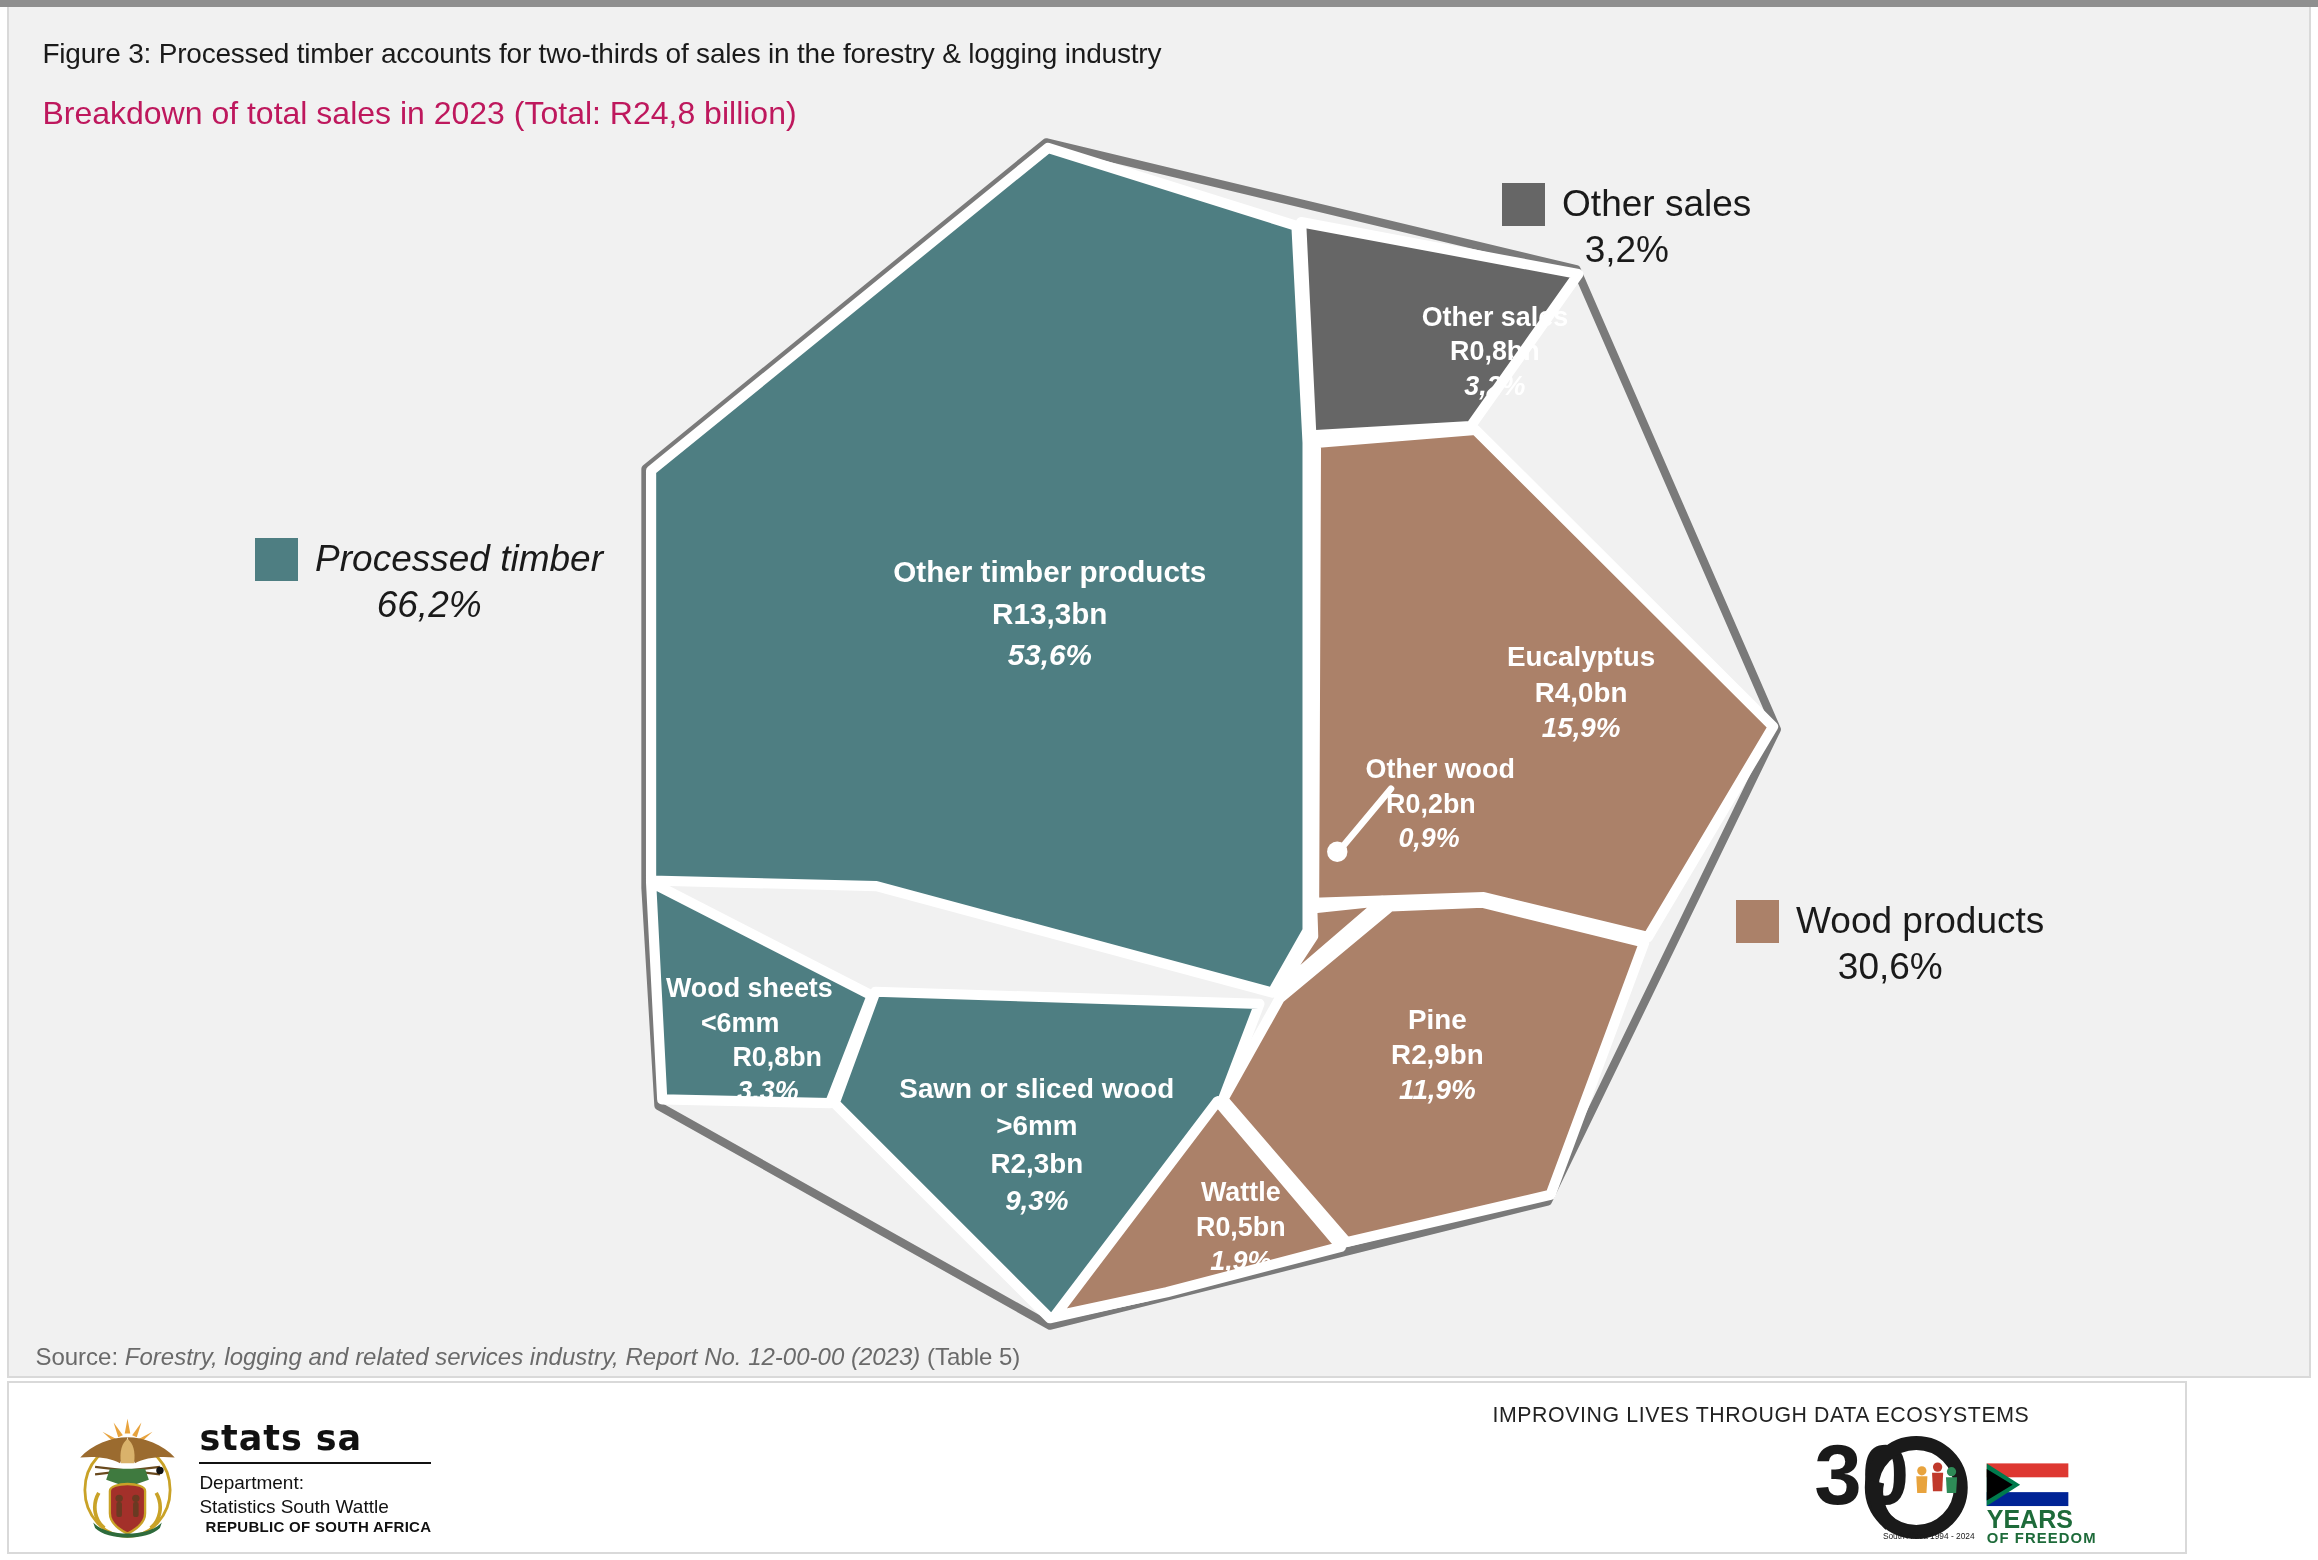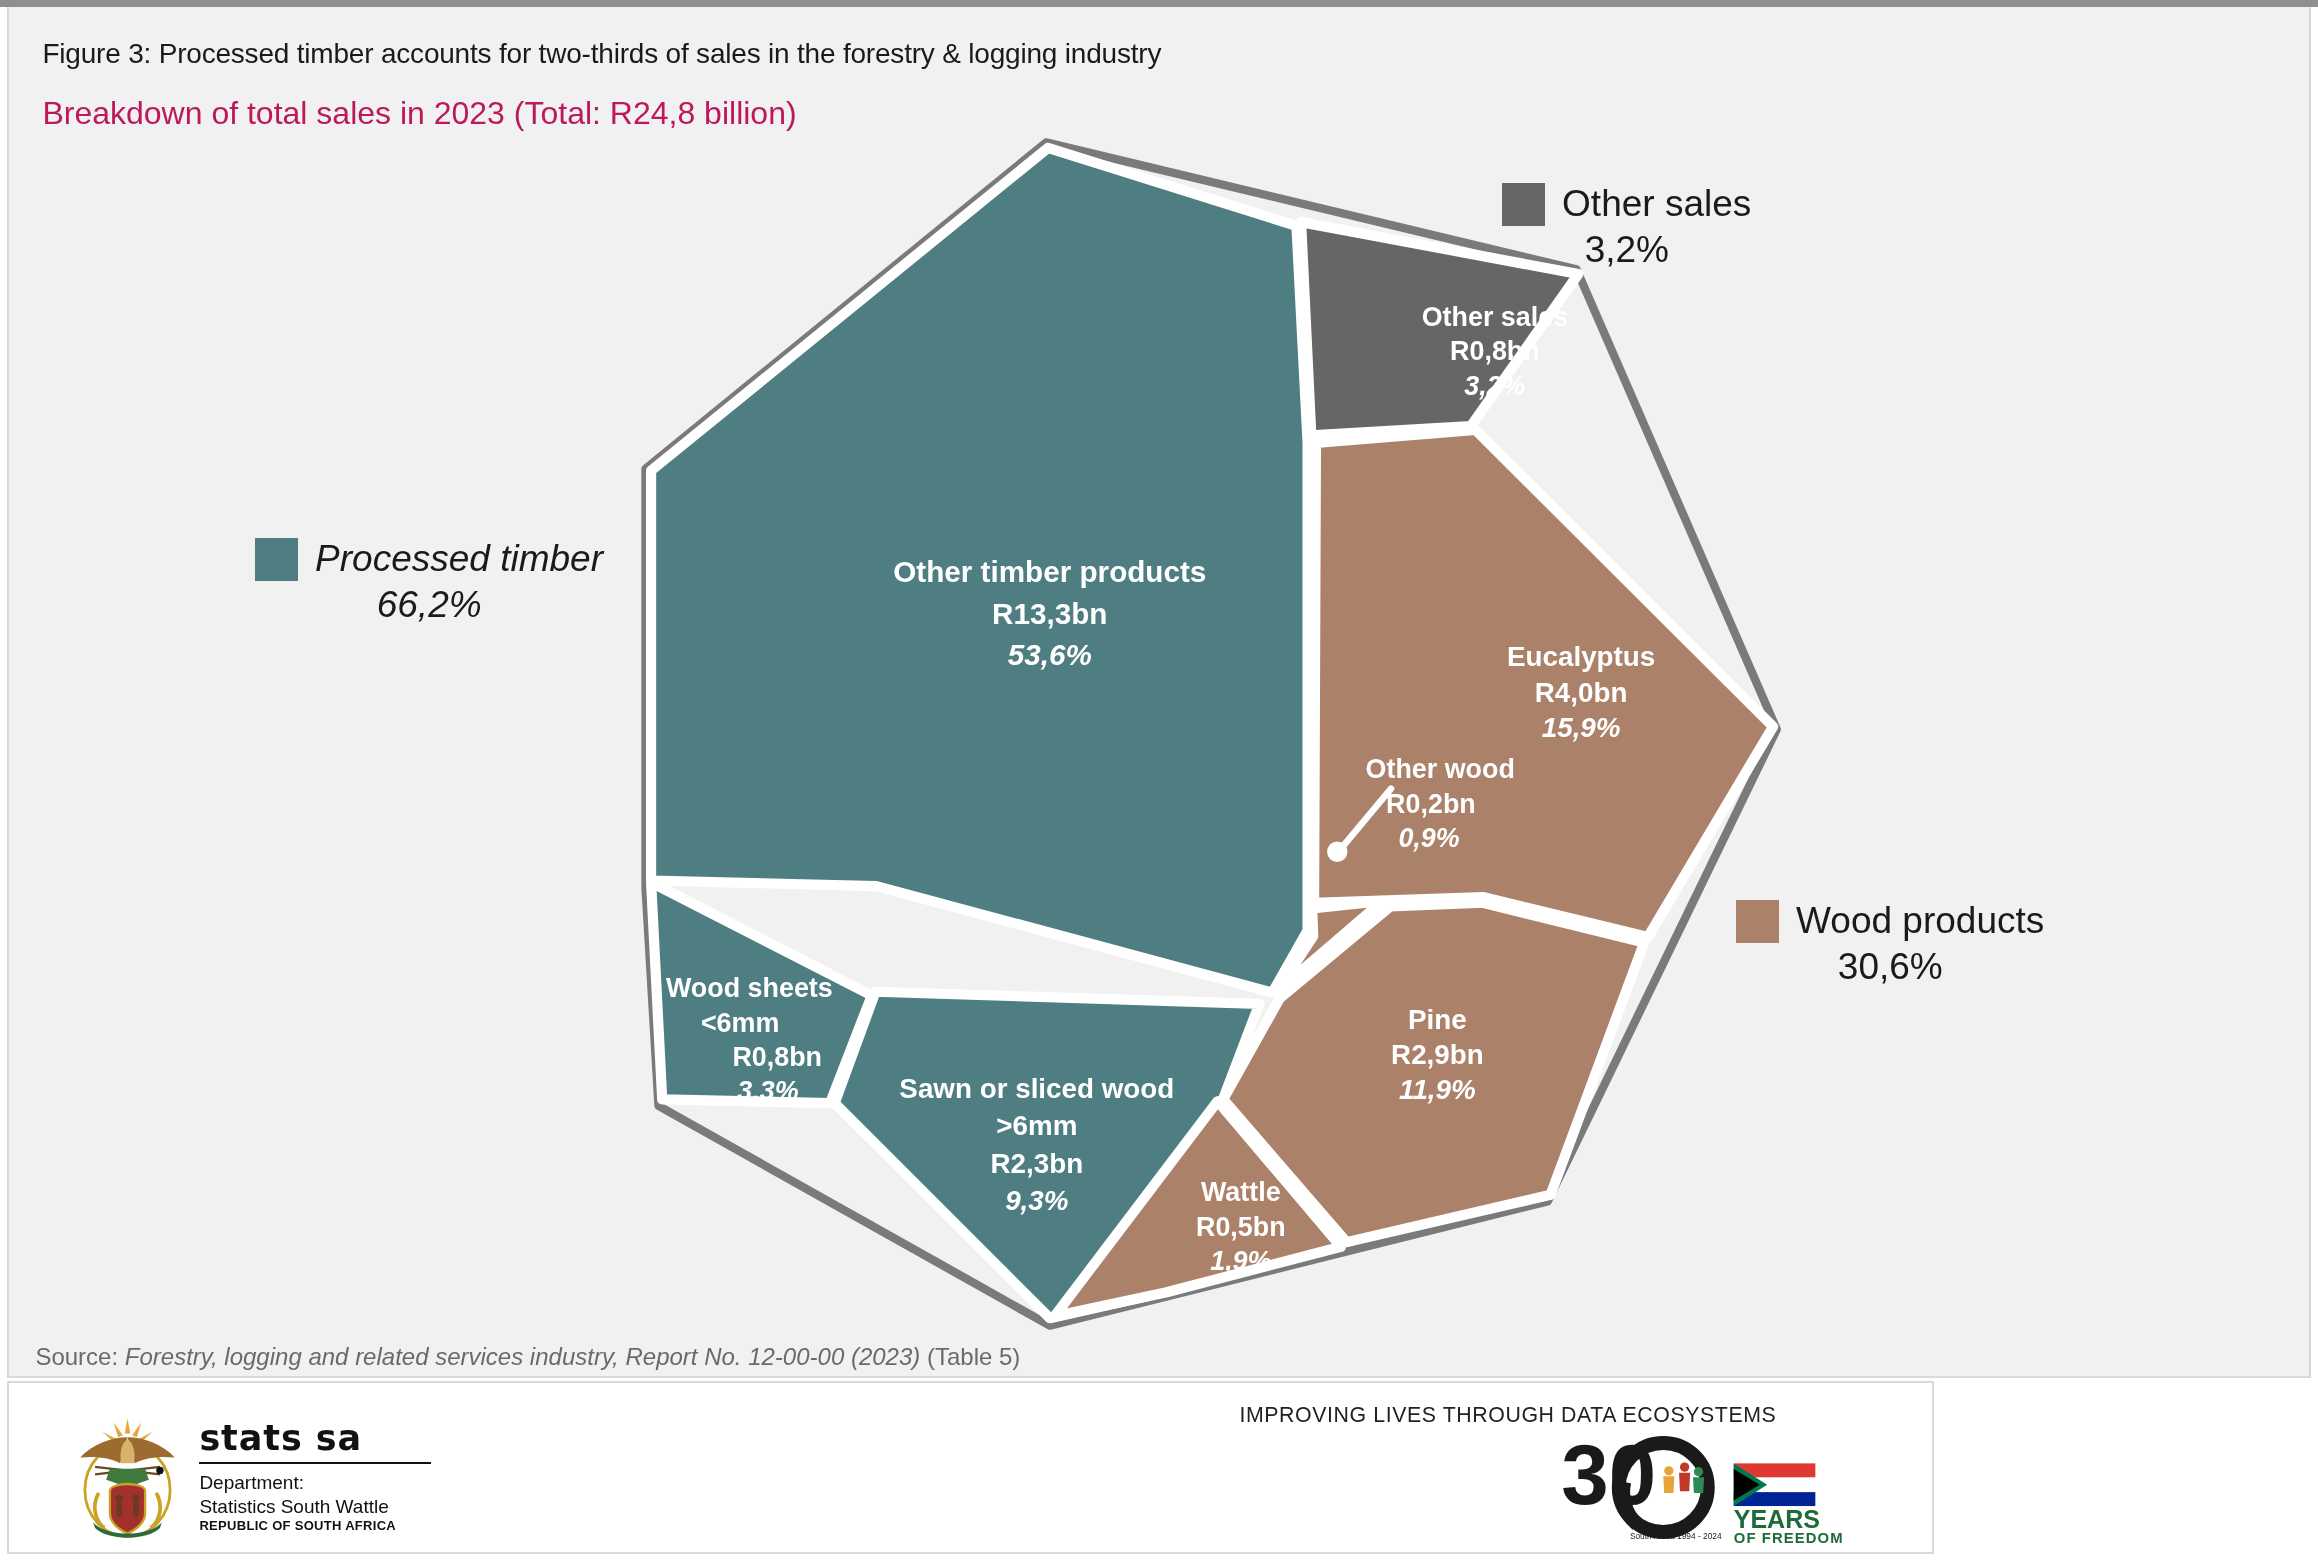--- a/index.html
+++ b/index.html
@@ -59,34 +59,34 @@
   .legend .lbl { font-size: 37px; white-space: nowrap; }
   .legend .pct { font-size: 37px; margin-top: 3.7px; }
 
   #legend-processed { left: 246px; top: 531px; font-style: italic; }
   #legend-other     { left: 1493px; top: 176px; }
   #legend-wood      { left: 1727px; top: 893px; }
 
   
   .footer {
     position: absolute; left: 7.4px; top: 1381px;
-    width: 1927px; height: 173px;
+    width: 2180px; height: 173px;
     background: #ffffff;
     border-left: 2.8px solid #d9d9d9;
     border-right: 2.8px solid #d9d9d9;
     border-bottom: 2.8px solid #d9d9d9;
     border-top: 2.8px solid #d9d9d9;
   }
   .sa-logo { position: absolute; left: 58px; top: 18.6px; width: 121px; height: 139px; }
   .statssa-block { position: absolute; left: 190px; top: 35px; }
   .statssa-word { font-size: 35px; font-weight: 700; color: #111; letter-spacing: 0.9px;
                   font-family: "DejaVu Sans", sans-serif; }
   .statssa-rule { width: 232px; height: 2.8px; background: #111; margin: 3.7px 0 6.5px 0; }
   .statssa-dept { font-size: 19px; color: #111; line-height: 1.25; }
-  .statssa-rep  { font-size: 13px; color: #111; font-weight: 700; letter-spacing: 0.3px; }
+  .statssa-rep  { font-size: 15px; color: #111; font-weight: 700; letter-spacing: 0.3px; text-align: right; }
 
   .tagline {
     position: absolute; right: 156px; top: 20.4px;
     font-size: 21.3px; color: #222; letter-spacing: 0.6px; white-space: nowrap;
   }
   .years-logo { position: absolute; right: 74px; top: 45px; width: 306px; height: 119px; }
 </style>
 </head>
 <body>
 

